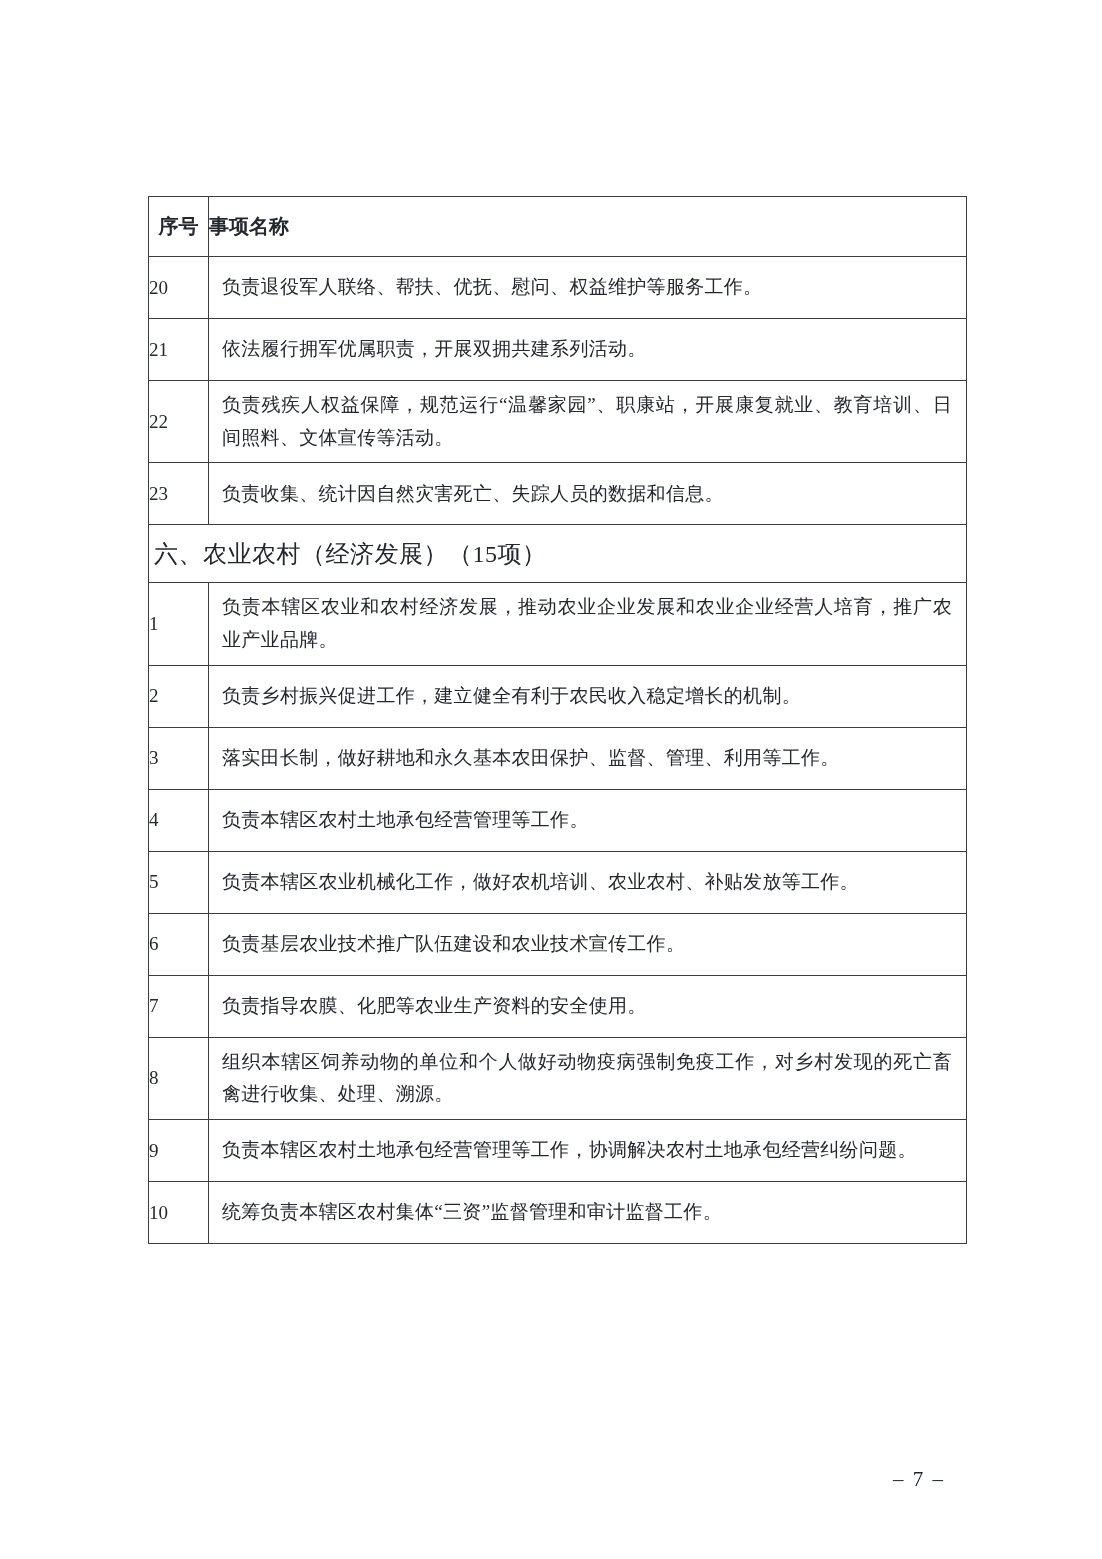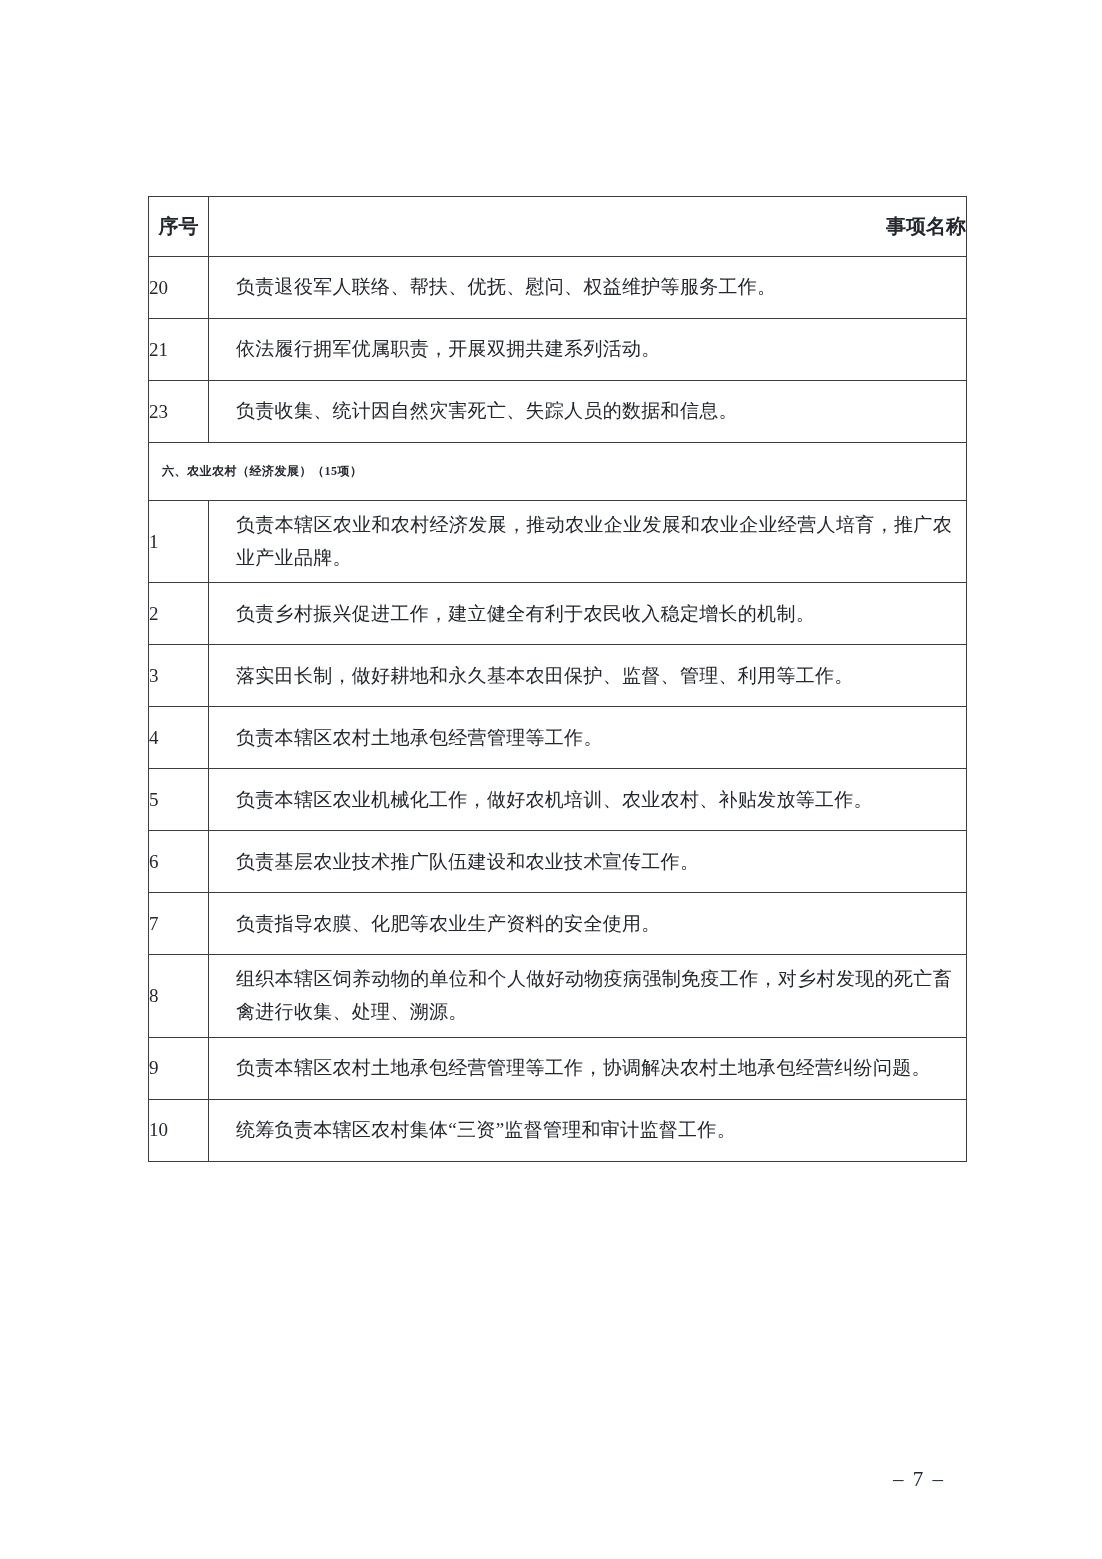--- a/index.html
+++ b/index.html
@@ -32,40 +32,40 @@
   }
   th.h-no {
     height: 60px;
     font-size: 20px;
     font-weight: bold;
     text-align: center;
   }
   th.h-name {
     font-size: 20px;
     font-weight: bold;
-    text-align: right;
+    text-align: left;
   }
   td.no {
     height: 62px;
     text-align: left;
     font-size: 19px;
     font-family: "Liberation Serif", "DejaVu Serif", serif;
   }
   td.txt {
-    padding: 8px 14px 8px 27px;
+    padding: 8px 14px 8px 13px;
     font-size: 19px;
     line-height: 1.72;
     text-align: justify;
     letter-spacing: 0.3px;
   }
   tr.section-row td {
     height: 58px;
-    padding-left: 13px;
-    font-size: 12px;
-    font-weight: bold;
+    padding-left: 5px;
+    font-size: 24px;
+    font-weight: normal;
     letter-spacing: 0.5px;
   }
   .page-number {
     position: absolute;
     left: 893px;
     top: 1467px;
     font-size: 21px;
     letter-spacing: 2px;
     color: #1c2430;
     white-space: pre;
@@ -88,20 +88,24 @@
       </tr>
     </thead>
     <tbody>
       <tr>
         <td class="no">20</td>
         <td class="txt">负责退役军人联络、帮扶、优抚、慰问、权益维护等服务工作。</td>
       </tr>
       <tr>
         <td class="no">21</td>
         <td class="txt">依法履行拥军优属职责，开展双拥共建系列活动。</td>
+      </tr>
+      <tr>
+        <td class="no">22</td>
+        <td class="txt">负责残疾人权益保障，规范运行“温馨家园”、职康站，开展康复就业、教育培训、日间照料、文体宣传等活动。</td>
       </tr>
       <tr>
         <td class="no">23</td>
         <td class="txt">负责收集、统计因自然灾害死亡、失踪人员的数据和信息。</td>
       </tr>
 
       <tr class="section-row">
         <td colspan="2">六、农业农村（经济发展）（15项）</td>
       </tr>
 

